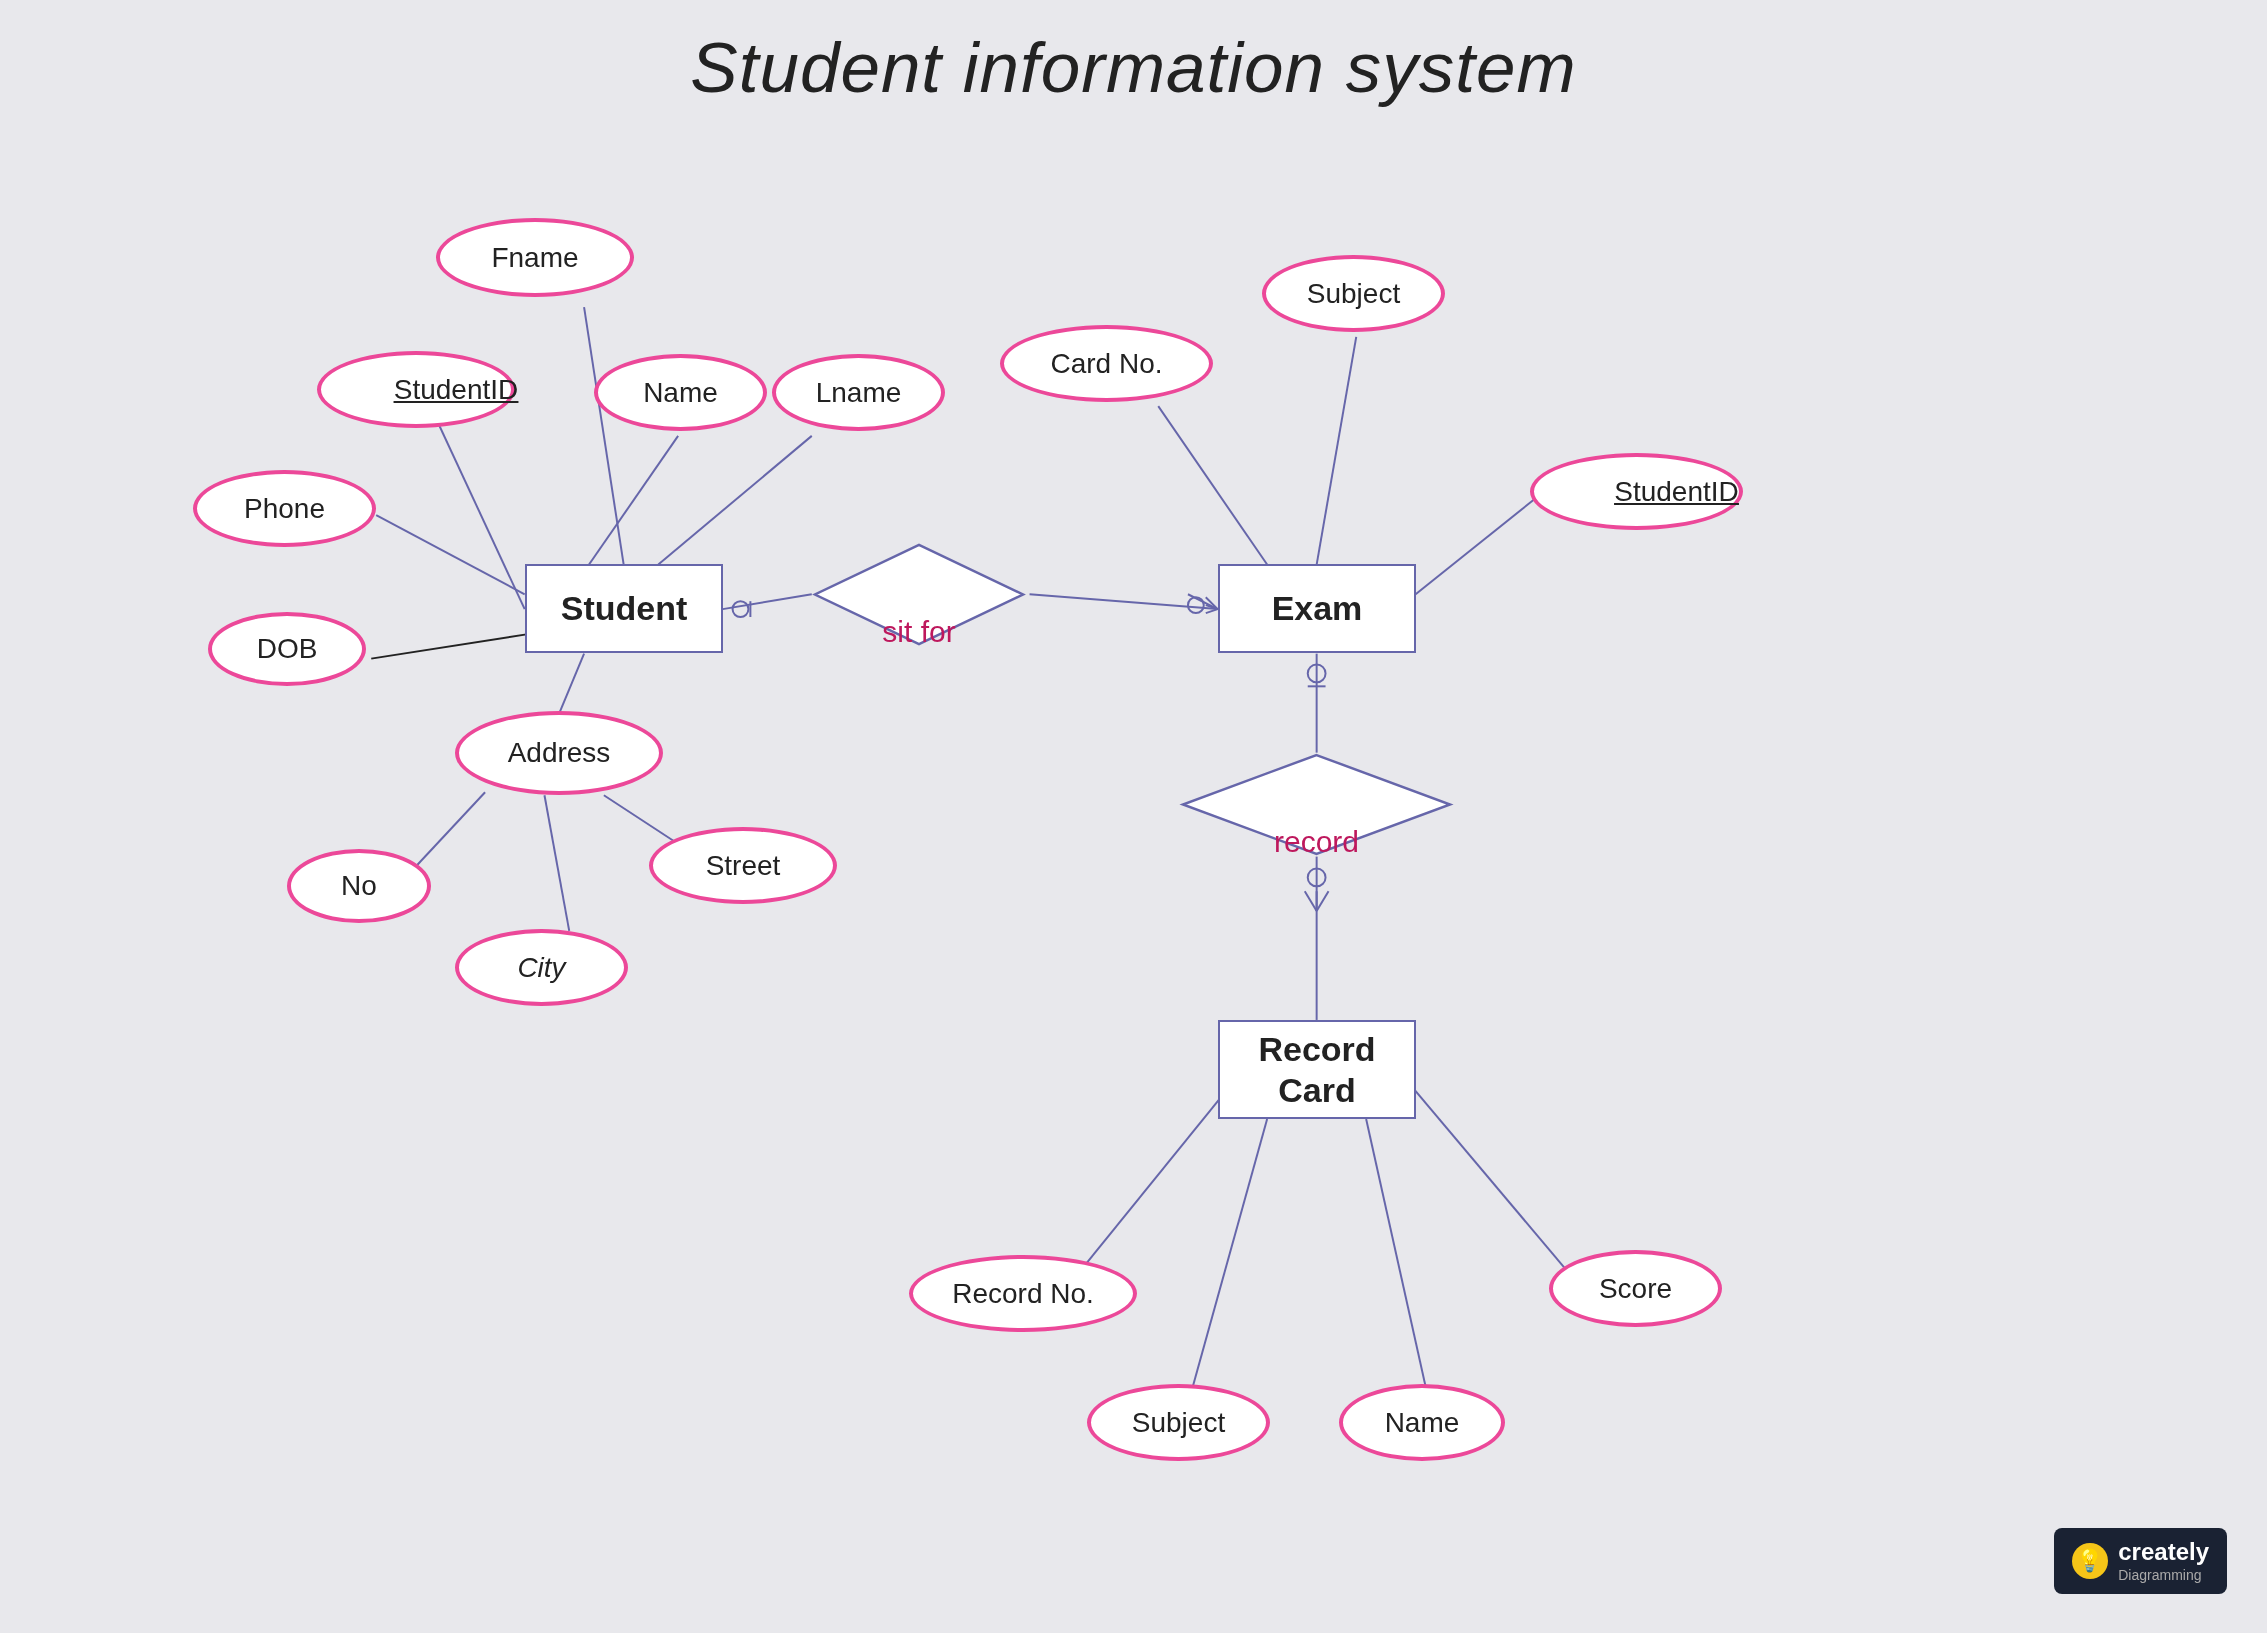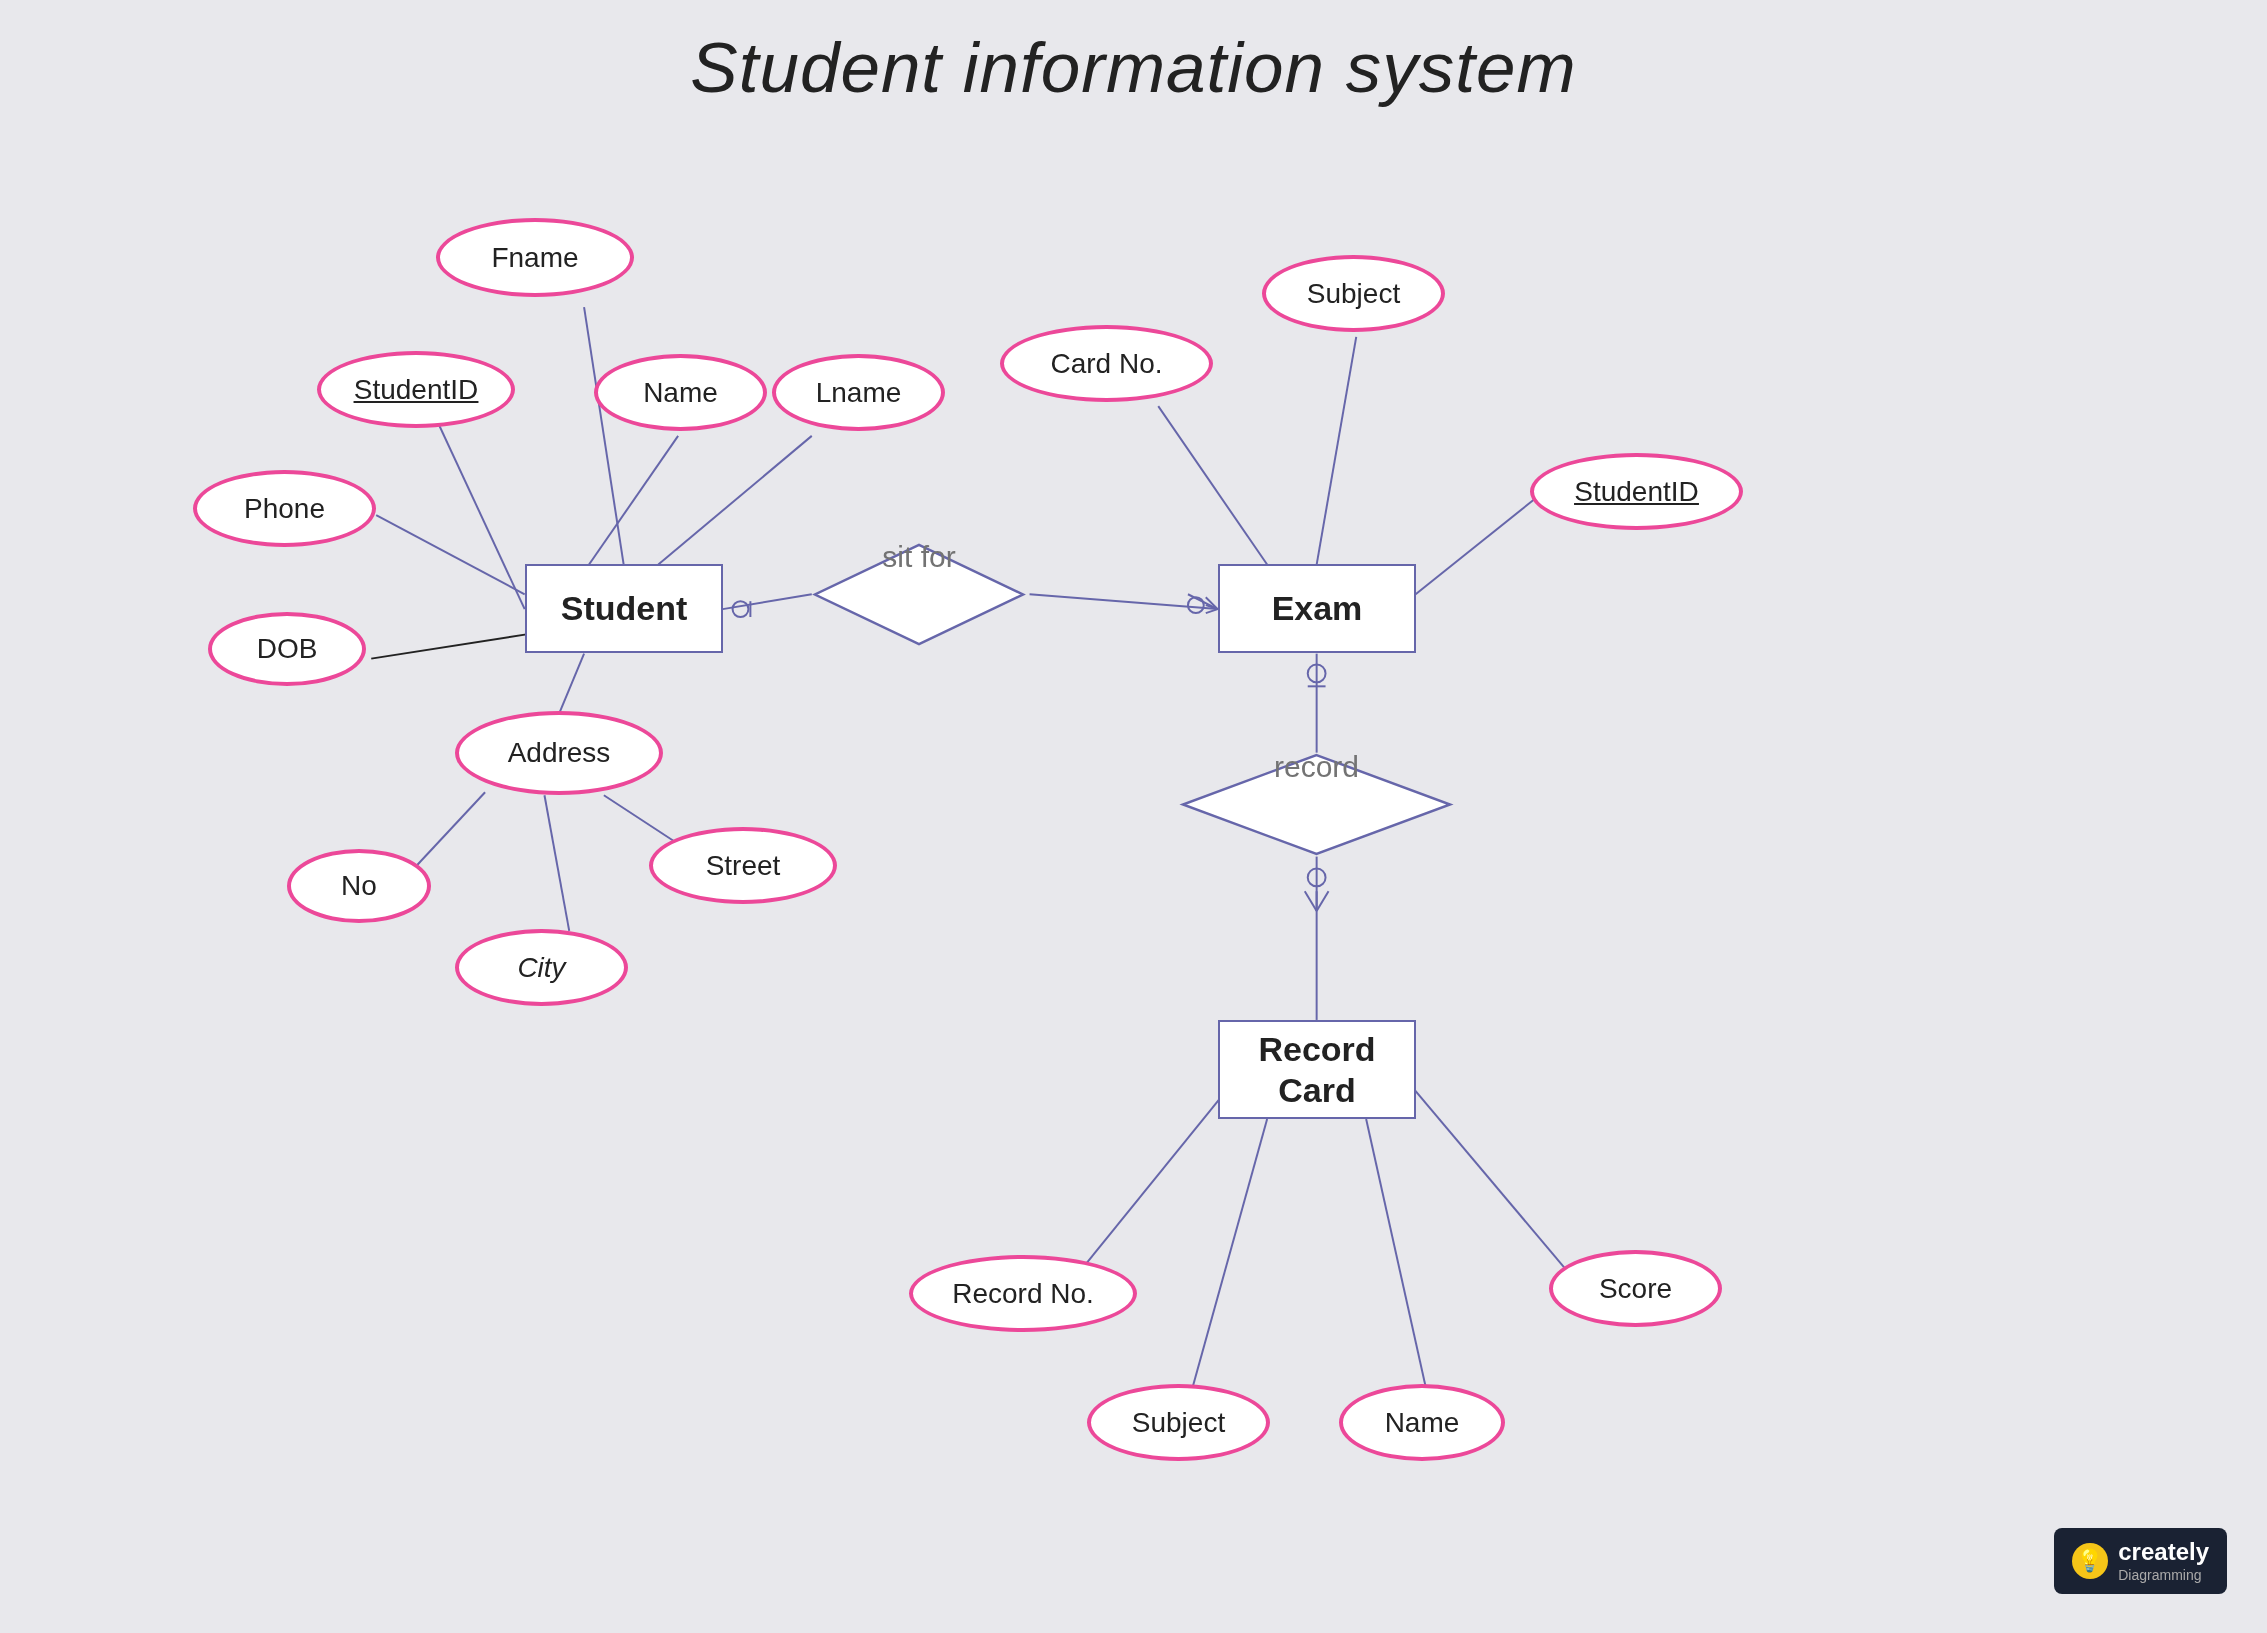--- a/index.html
+++ b/index.html
@@ -47,29 +47,30 @@
       border-radius: 50%;
       display: flex;
       align-items: center;
       justify-content: center;
       font-size: 28px;
       color: #222;
       text-align: center;
     }
     .attr.underlined span {
       text-decoration: underline;
+      margin-left: 40px;
     }
     
     .relationship {
       position: absolute;
       display: flex;
-      align-items: flex-start;
+      align-items: flex-end;
       justify-content: center;
       font-size: 30px;
-      color: #737373;
+      color: #be185d;
     }
     .diamond {
       width: 100%;
       height: 100%;
       position: absolute;
       top: 0; left: 0;
     }
     .relationship-label {
       position: relative;
       z-index: 2;

